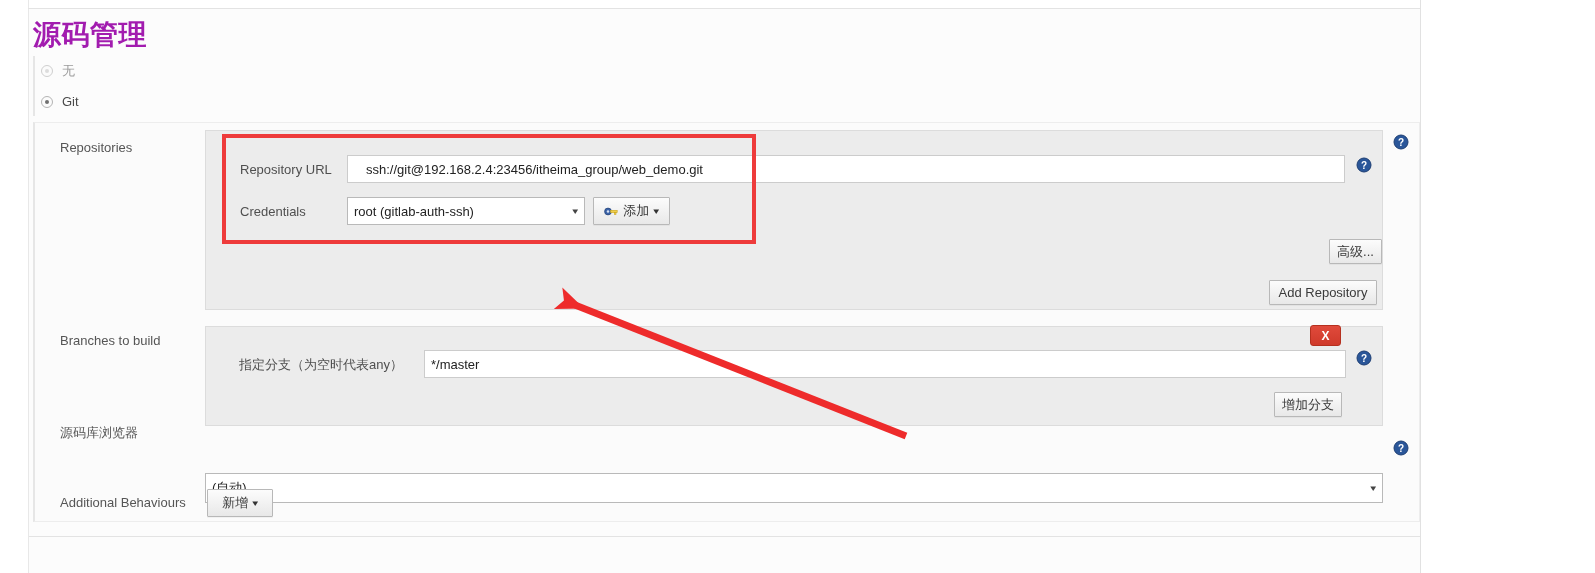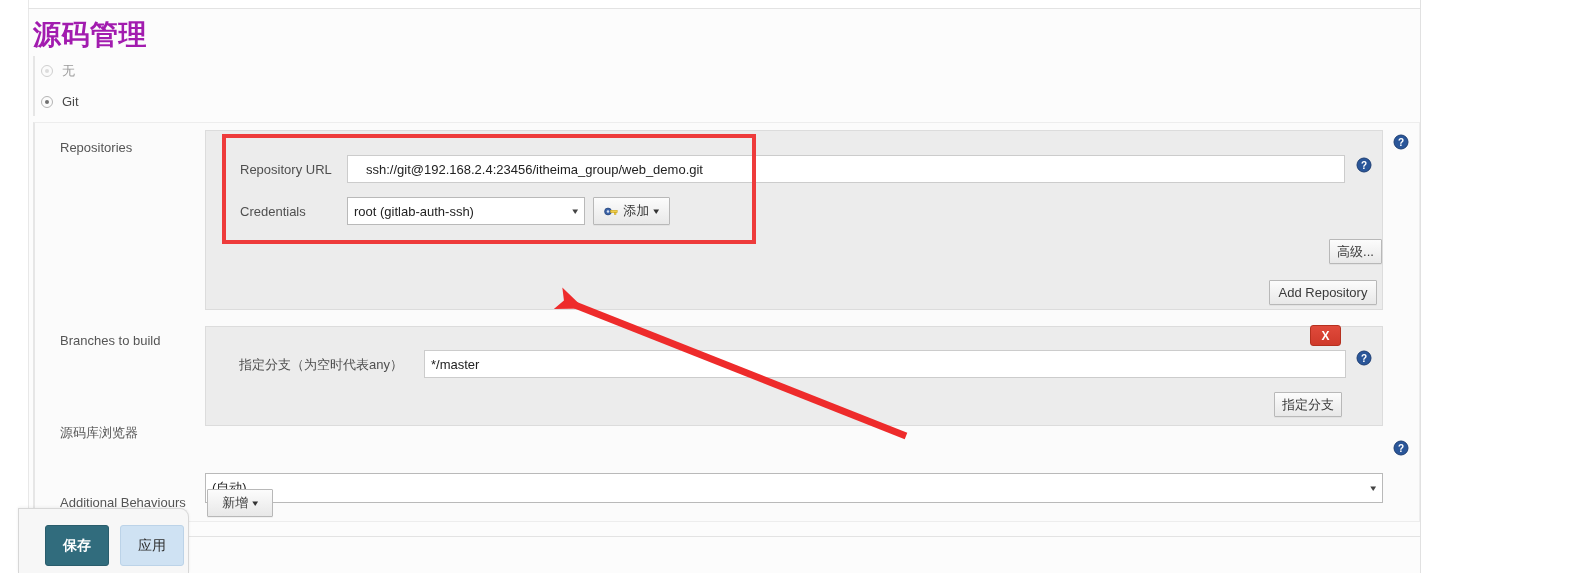--- a/index.html
+++ b/index.html
@@ -366,21 +366,21 @@
 
   <div class="inner-panel panel-branch"></div>
 
   <div class="btn-x">X</div>
 
   <div class="subfield-label" style="left:239px; top:356px;">指定分支（为空时代表any）</div>
 
   <input class="text-input" style="left: 424px; top: 350px; width: 922px;" value="*/master">
 
   <div class="btn-gray" style="left:1274px; top:392px; width:68px; height:25px;">
-    <span>指定分支</span>
+    <span>增加分支</span>
   </div>
 
   <svg class="help-icon" style="left:1356px; top:350px;" viewBox="0 0 16 16">
     <circle cx="8" cy="8" r="7" fill="#2a5699" stroke="#1d3e73" stroke-width="1"></circle>
     <text x="8" y="11.5" font-size="10" font-family="Liberation Sans, sans-serif" font-weight="bold" fill="#ffffff" text-anchor="middle">?</text>
   </svg>
 
   <div class="field-label" style="left:60px; top:424px;">源码库浏览器</div>
 
   <div class="select-box" style="left:205px; top:440px; width:1178px; height:30px;margin-top:33px;">
@@ -395,24 +395,20 @@
 
   <div class="field-label" style="left:60px; top:495px;">Additional Behaviours</div>
 
   <div class="btn-gray" style="left:207px; top:489px; width:66px; height:28px;">
     <span>新增</span>
     <span class="btn-caret">▾</span>
   </div>
 
   <div class="bottom-rule"></div>
 
-  <div class="save-bar">
-    <div class="btn-save">保存</div>
-    <div class="btn-apply">应用</div>
-  </div>
 
   <div class="anno-rect"></div>
 
   <svg class="anno-arrow">
     <defs>
       <marker id="arrowhead" markerWidth="4" markerHeight="4" refX="1.4" refY="2" orient="auto">
         <polygon points="0 2, 4 0.35, 3.1 2, 4 3.65" fill="#ee2b2b"></polygon>
       </marker>
     </defs>
     <line x1="906" y1="436" x2="575" y2="305" stroke="#ee2b2b" stroke-width="7" marker-end="url(#arrowhead)"></line>

